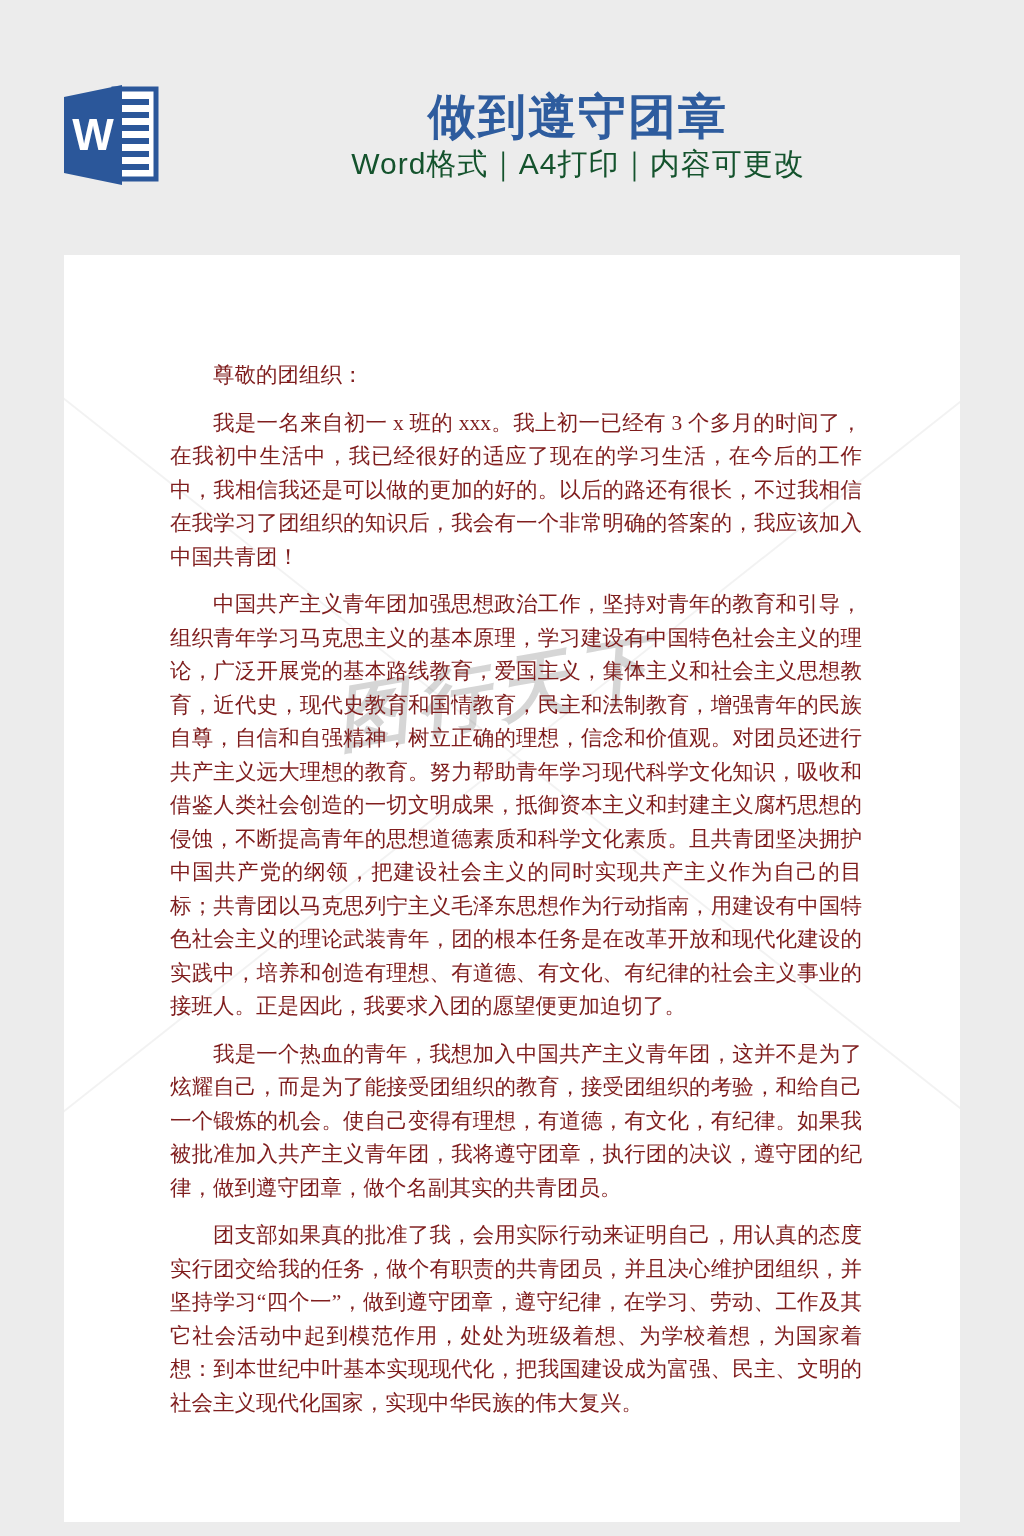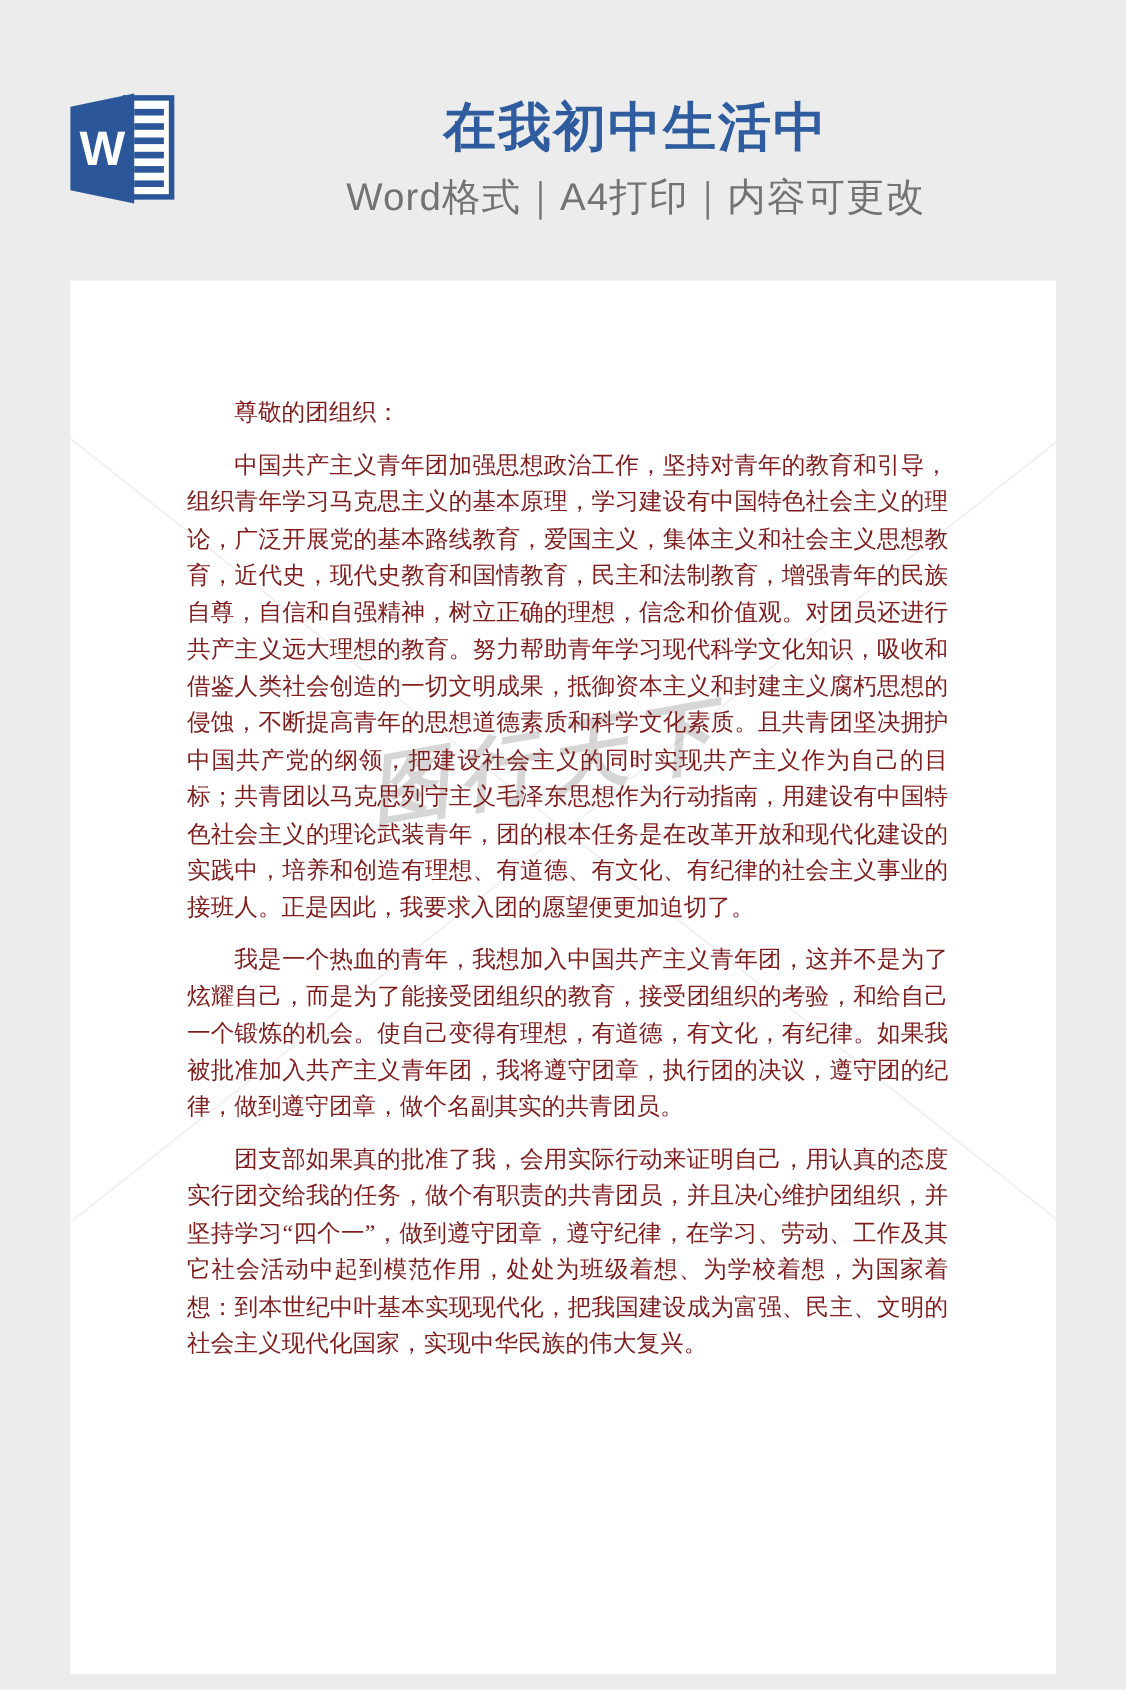--- a/index.html
+++ b/index.html
@@ -16,21 +16,21 @@
   .word-icon { position: absolute; left: 62px; top: 82px; width: 100px; height: 106px; }
   .header-text {
     position: absolute; left: 0; right: 0; top: 90px;
     text-align: center; padding-left: 132px;
   }
   .header-title {
     font-size: 48px; font-weight: bold; color: #2e5c9e;
     letter-spacing: 2px; line-height: 54px;
   }
   .header-subtitle {
-    margin-top: 12px; font-size: 35px; color: #737373; letter-spacing: 1px;
+    font-size: 30px; color: #14532d; letter-spacing: 1px;
   }
 
   
   .page {
     position: absolute; left: 64px; top: 255px;
     width: 896px; height: 1267px;
     background: #ffffff;
     box-sizing: border-box;
     padding: 104px 82px 0 106px;
     overflow: hidden;
@@ -77,36 +77,37 @@
       <rect x="60" y="43" width="27" height="6"></rect>
       <rect x="60" y="56" width="27" height="6"></rect>
       <rect x="60" y="69" width="27" height="6"></rect>
       <rect x="60" y="82" width="27" height="6"></rect>
     </g>
 
     <polygon points="2,15 60,3 60,103 2,91" fill="#2b579a"></polygon>
     <text x="31" y="68" text-anchor="middle" font-size="44" font-weight="bold" fill="#ffffff" font-family="Liberation Sans, DejaVu Sans, sans-serif">W</text>
   </svg>
   <div class="header-text">
-    <div class="header-title">在我初中生活中</div>
+    <div class="header-title">做到遵守团章</div>
     <div class="header-subtitle">Word格式｜A4打印｜内容可更改</div>
   </div>
 </div>
 
 <div class="page">
 
   <svg class="wm-lines" viewBox="0 0 896 1267">
     <line x1="-30" y1="120" x2="930" y2="880" stroke="rgba(0,0,0,0.05)" stroke-width="2"></line>
     <line x1="930" y1="120" x2="-30" y2="880" stroke="rgba(0,0,0,0.05)" stroke-width="2"></line>
   </svg>
 
   <div class="wm-text">图行天下</div>
 
   <div class="page-inner">
     <div class="doc-body">
       <p class="salutation">尊敬的团组织：</p>
+      <p>我是一名来自初一 x 班的 xxx。我上初一已经有 3 个多月的时间了，在我初中生活中，我已经很好的适应了现在的学习生活，在今后的工作中，我相信我还是可以做的更加的好的。以后的路还有很长，不过我相信在我学习了团组织的知识后，我会有一个非常明确的答案的，我应该加入中国共青团！</p>
       <p>中国共产主义青年团加强思想政治工作，坚持对青年的教育和引导，组织青年学习马克思主义的基本原理，学习建设有中国特色社会主义的理论，广泛开展党的基本路线教育，爱国主义，集体主义和社会主义思想教育，近代史，现代史教育和国情教育，民主和法制教育，增强青年的民族自尊，自信和自强精神，树立正确的理想，信念和价值观。对团员还进行共产主义远大理想的教育。努力帮助青年学习现代科学文化知识，吸收和借鉴人类社会创造的一切文明成果，抵御资本主义和封建主义腐朽思想的侵蚀，不断提高青年的思想道德素质和科学文化素质。且共青团坚决拥护中国共产党的纲领，把建设社会主义的同时实现共产主义作为自己的目标；共青团以马克思列宁主义毛泽东思想作为行动指南，用建设有中国特色社会主义的理论武装青年，团的根本任务是在改革开放和现代化建设的实践中，培养和创造有理想、有道德、有文化、有纪律的社会主义事业的接班人。正是因此，我要求入团的愿望便更加迫切了。</p>
       <p>我是一个热血的青年，我想加入中国共产主义青年团，这并不是为了炫耀自己，而是为了能接受团组织的教育，接受团组织的考验，和给自己一个锻炼的机会。使自己变得有理想，有道德，有文化，有纪律。如果我被批准加入共产主义青年团，我将遵守团章，执行团的决议，遵守团的纪律，做到遵守团章，做个名副其实的共青团员。</p>
       <p>团支部如果真的批准了我，会用实际行动来证明自己，用认真的态度实行团交给我的任务，做个有职责的共青团员，并且决心维护团组织，并坚持学习“四个一”，做到遵守团章，遵守纪律，在学习、劳动、工作及其它社会活动中起到模范作用，处处为班级着想、为学校着想，为国家着想：到本世纪中叶基本实现现代化，把我国建设成为富强、民主、文明的社会主义现代化国家，实现中华民族的伟大复兴。</p>
 
     </div>
   </div>
 </div>
 
 </body></html>

